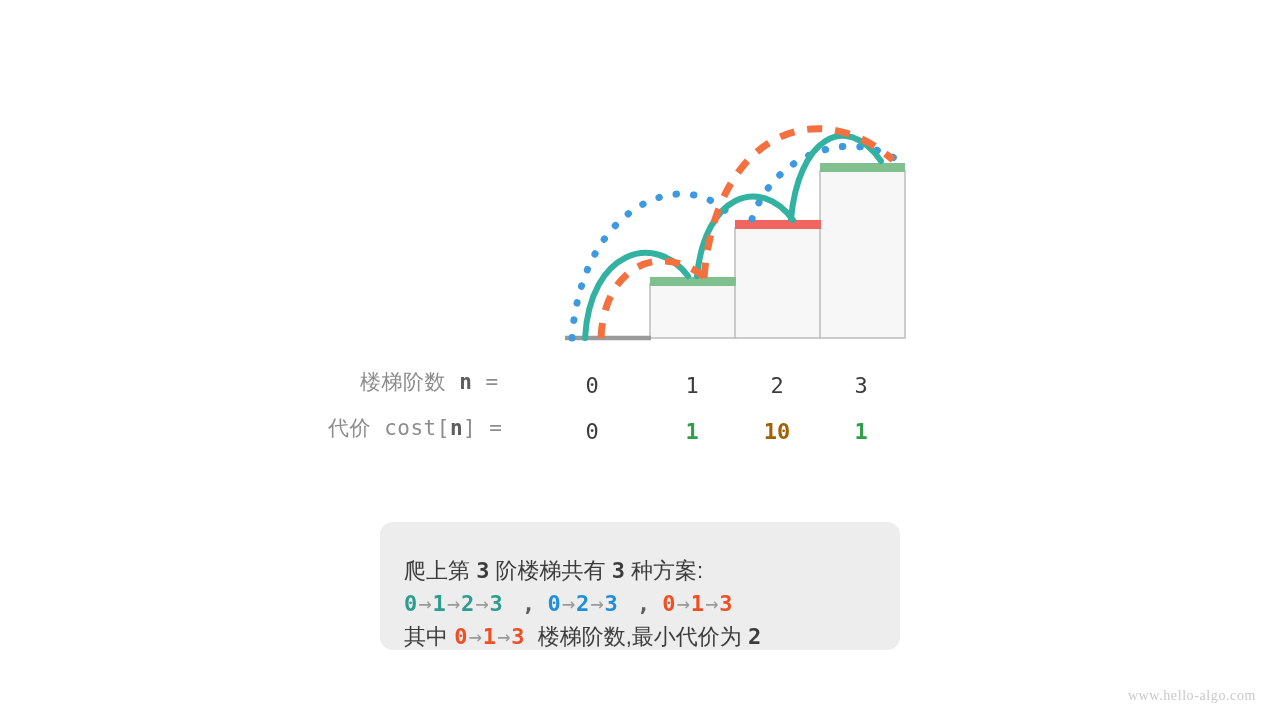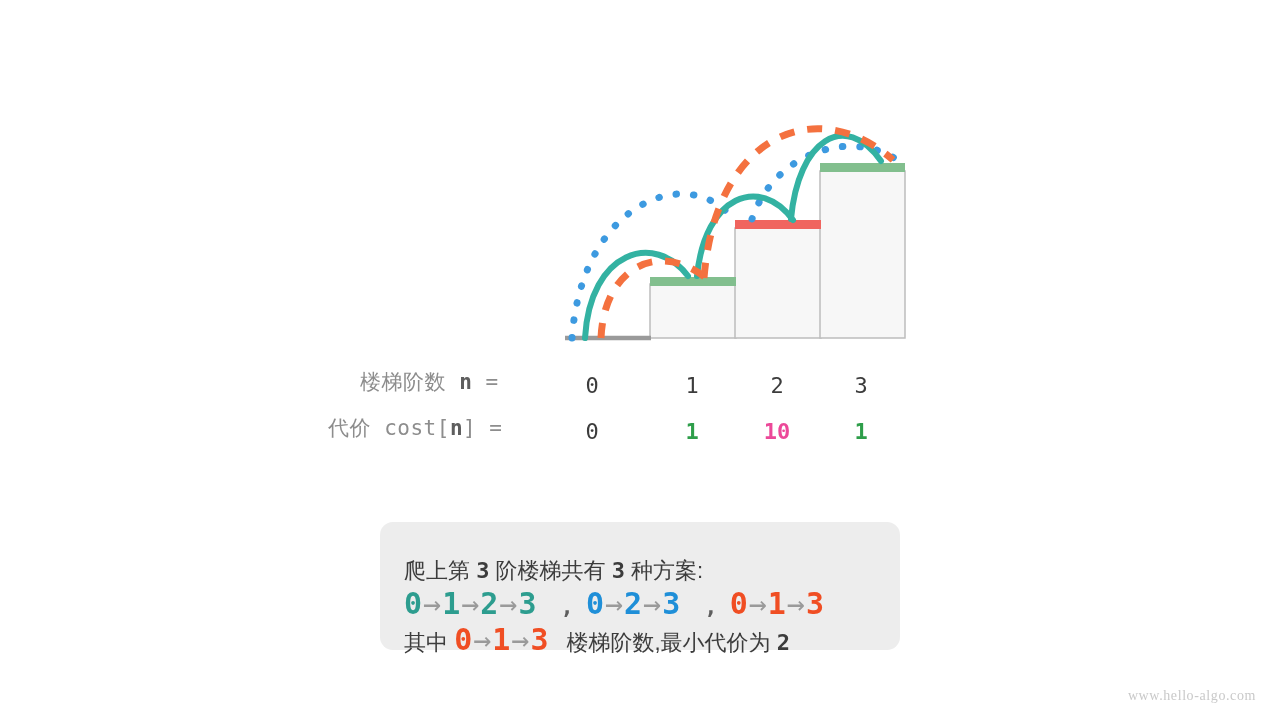--- a/index.html
+++ b/index.html
@@ -52,21 +52,21 @@
     position: absolute;
     transform: translateX(-50%);
     text-align: center;
     font-family: "DejaVu Sans Mono", "Liberation Mono", monospace;
     font-size: 22px;
     color: #3c3c3c;
     white-space: nowrap;
   }
   .cell.bold { font-weight: 700; }
   .cell.green { color: #2e9e4a; }
-  .cell.red   { color: #ec4899; }
+  .cell.red   { color: #a16207; }
 
   
   #caption-box {
     position: absolute;
     left: 380px;
     top: 522px;
     width: 520px;
     height: 128px;
     background: #ededed;
     border-radius: 13px;
@@ -77,21 +77,21 @@
     font-family: "Liberation Sans", "DejaVu Sans", sans-serif;
     font-size: 22px;
     color: #3c3c3c;
     line-height: 33px;
     white-space: nowrap;
   }
   .cap-line .mono {
     font-family: "DejaVu Sans Mono", "Liberation Mono", monospace;
     font-weight: 700;
   }
-  .seq { font-family: "DejaVu Sans Mono", "Liberation Mono", monospace; font-weight: 700; font-size: 30px; }
+  .seq { font-family: "DejaVu Sans Mono", "Liberation Mono", monospace; font-weight: 700; font-size: 22px; }
   .seq .arrow { color: #9a9a9a; font-weight: 400; padding: 0 1px; }
   .seq.teal   { color: #2d9d8f; }
   .seq.blue   { color: #1f8fd8; }
   .seq.orange { color: #f04e23; }
   .comma { color: #5e5e5e; font-family: "DejaVu Sans Mono","Liberation Mono",monospace; font-weight:700; padding: 0 6px; }
 
   
   #watermark {
     position: absolute;
     right: 24px;

